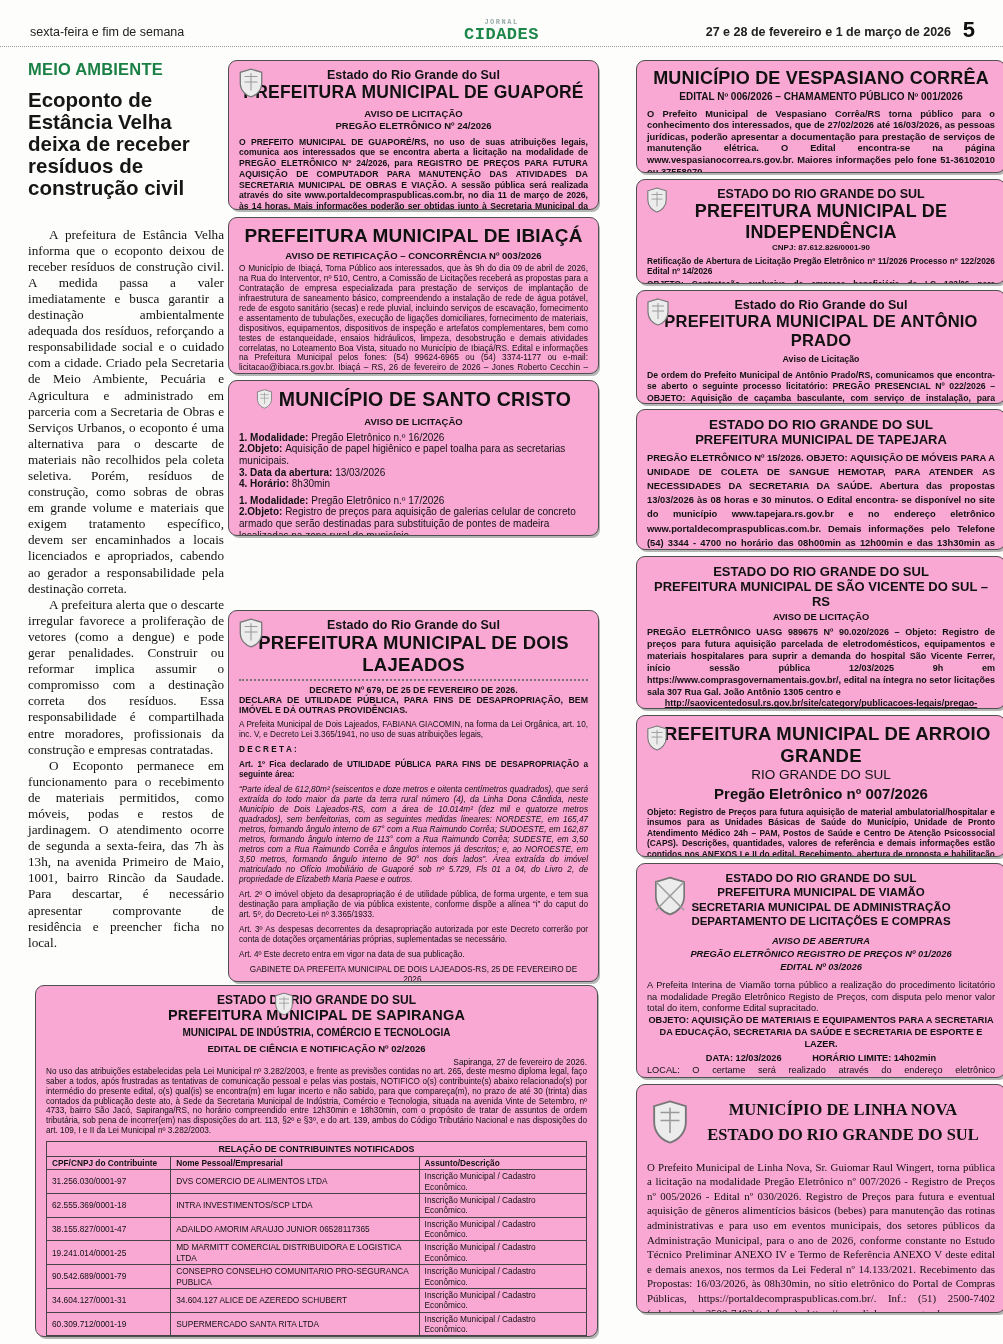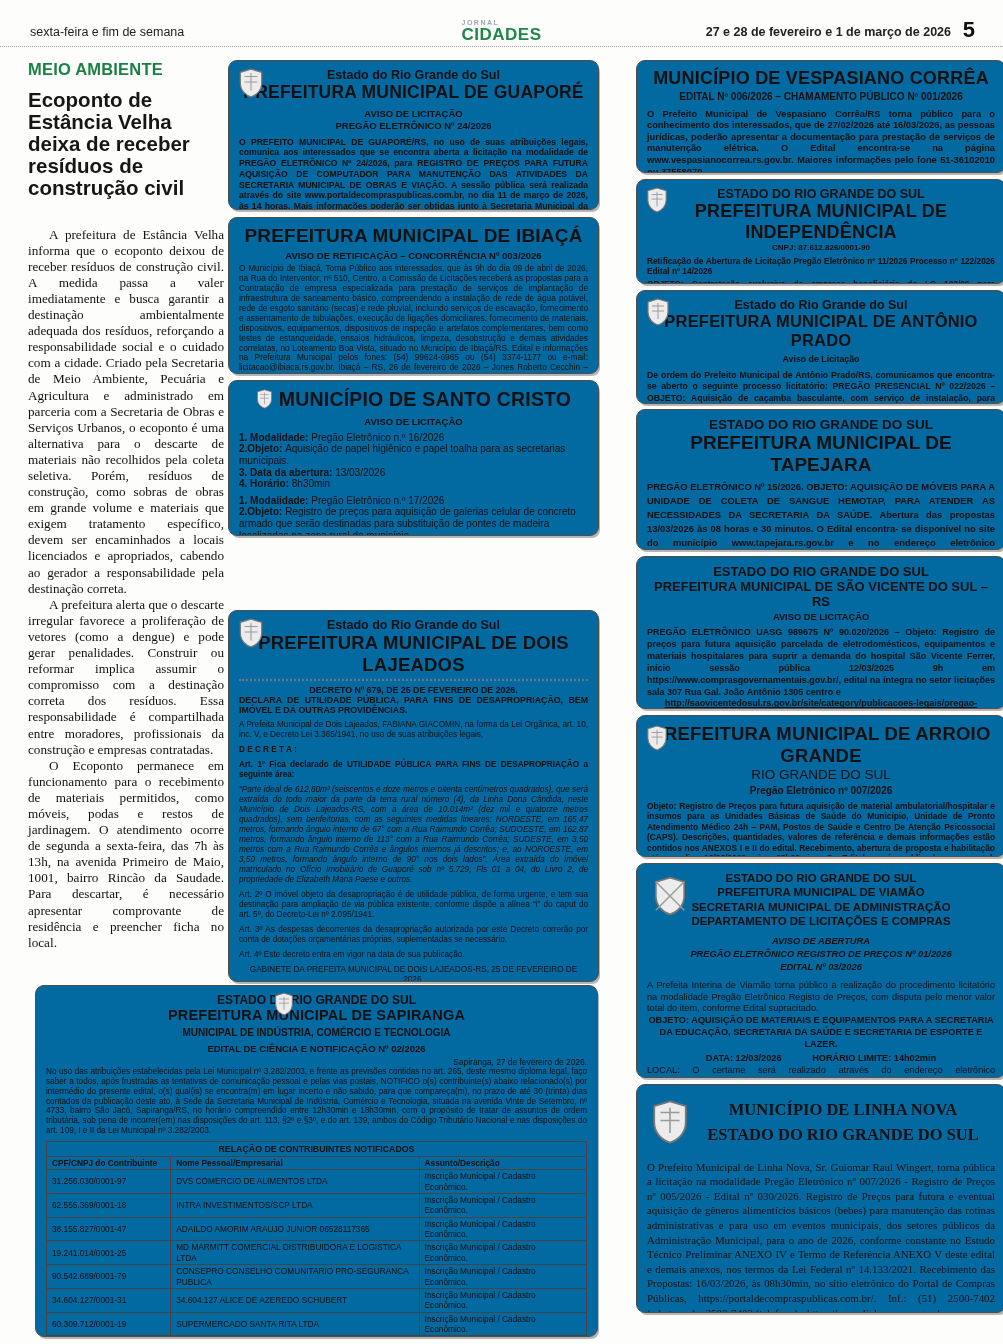--- a/index.html
+++ b/index.html
@@ -3,34 +3,34 @@
 <meta charset="utf-8">
 <style>
   html,body{margin:0;padding:0;}
   body{
     width:1003px;height:1344px;position:relative;background:#fdfdfb;color:#111;
     font-family:"Liberation Sans",sans-serif;overflow:hidden;
   }
   
   .page-header{position:absolute;left:0;top:0;width:100%;height:46px;border-bottom:1px dotted #9a9a9a;}
   .hdr-left{position:absolute;left:30px;bottom:7px;font-size:12.5px;color:#222;}
-  .brand{position:absolute;left:50%;transform:translateX(-50%);bottom:3px;line-height:1;}
+  .brand{position:absolute;left:50%;transform:translateX(-50%);bottom:3px;text-align:center;line-height:1;font-family:Liberation Mono, monospace;}
   .brand-top{font-size:7px;font-weight:bold;letter-spacing:1.5px;color:#9aa;}
   .brand-name{font-size:17px;font-weight:bold;color:#1d8649;letter-spacing:.5px;}
   .hdr-right{position:absolute;right:52px;bottom:7px;font-size:12.5px;font-weight:bold;color:#222;}
   .page-num{position:absolute;right:28px;bottom:3px;font-size:22px;font-weight:bold;}
   
   .article{position:absolute;left:28px;top:60px;width:196px;}
   .kicker{margin:0;font-size:16.5px;font-weight:bold;color:#1a8045;letter-spacing:.2px;}
   .headline{margin:10px 0 0 0;font-size:20.5px;font-weight:bold;line-height:1.07;color:#161616;}
   .article-body{margin-top:28px;font-family:"Liberation Serif",serif;font-size:13.2px;line-height:1.22;text-align:justify;}
   .article-body p{margin:0;text-indent:1.6em;}
   
   .box{
-    position:absolute;box-sizing:border-box;background:#0369a1;
+    position:absolute;box-sizing:border-box;background:#f9a8d4;
     border:1.5px solid #4f4f4f;border-radius:9px;
     box-shadow:2px 3px 0 -1px #b5b5b5;
     padding:7px 10px;overflow:hidden;
   }
   .mid{left:228px;width:371px;}
   .rgt{left:636px;width:370px;}
   #box-guapore{top:60px;height:150px}
   #box-ibiaca{top:217px;height:157px}
   #box-santocristo{top:380px;height:156px}
   #box-doislajeados{top:610px;height:372px}
@@ -83,30 +83,30 @@
   #box-vespasiano .title-lg{font-size:18px;}
   #box-vespasiano .sub{margin-top:2px;font-size:10px;}
   #box-vespasiano .body-s{font-size:9.3px;font-weight:bold;line-height:1.25;}
   #box-independencia .title-lg{font-size:18px;}
   .cnpj{font-size:8px;font-weight:bold;text-align:center;}
   #box-independencia .body-s{font-size:8.3px;font-weight:bold;line-height:1.22;margin-top:3px;}
   #box-antonioprado .title-lg{font-size:16.5px;}
   #box-antonioprado .sub{font-size:8.8px;margin-top:4px;}
   #box-antonioprado .body-s{font-size:8.7px;font-weight:bold;line-height:1.3;}
   #box-tapejara .state{font-size:13.5px;}
-  #box-tapejara .t2{font-size:19px;font-weight:bold;text-align:center;}
+  #box-tapejara .t2{font-size:13px;font-weight:bold;text-align:center;}
   #box-tapejara .body-s{font-size:9.4px;font-weight:bold;line-height:1.5;margin-top:4px;}
   #box-saovicente .state{font-size:13px;}
   #box-saovicente .t2{font-size:13px;font-weight:bold;text-align:center;}
   #box-saovicente .sub{font-size:9.3px;margin-top:3px;}
   #box-saovicente .body-s{font-size:9px;font-weight:bold;line-height:1.35;margin-top:2px;}
   .sv-url{font-size:9px;font-weight:bold;text-decoration:underline;}
   #box-arroiogrande .title-lg{font-size:18.5px;}
   .ag-state{font-size:13.5px;text-align:center;}
-  #box-arroiogrande .sub{font-size:10px;margin-top:3px;}
+  #box-arroiogrande .sub{font-size:15px;margin-top:3px;}
   #box-arroiogrande .body-s{font-size:8.4px;font-weight:bold;line-height:1.25;margin-top:3px;}
   #box-viamao .vh{font-size:11.5px;font-weight:bold;text-align:center;line-height:1.25;}
   #box-viamao .sub{font-size:9.3px;margin-top:6px;line-height:1.4;font-style:italic;}
   .vm-p{font-size:9.2px;line-height:1.3;margin-top:6px;text-align:justify;}
   .vm-obj{font-size:9.2px;font-weight:bold;text-align:center;line-height:1.3;}
   .vm-dt{font-size:9.2px;font-weight:bold;text-align:center;margin-top:2px;}
   .vm-dt span{margin:0 14px;}
   
   #box-linhanova{font-family:"Liberation Serif",serif;}
   .ln-title{font-size:16.5px;font-weight:bold;text-align:center;line-height:1.5;padding:6px 0 4px 44px;}
@@ -206,21 +206,21 @@
   </span>
   <div class="state">Estado do Rio Grande do Sul</div>
   <div class="title-lg">PREFEITURA MUNICIPAL DE DOIS LAJEADOS</div>
   <div class="dl-dots"></div>
   <div class="dl-t1">DECRETO Nº 679, DE 25 DE FEVEREIRO DE 2026.</div>
   <div class="dl-t2">DECLARA DE UTILIDADE PÚBLICA, PARA FINS DE DESAPROPRIAÇÃO, BEM IMÓVEL E DÁ OUTRAS PROVIDÊNCIAS.</div>
   <div class="dl-p">A Prefeita Municipal de Dois Lajeados, FABIANA GIACOMIN, na forma da Lei Orgânica, art. 10, inc. V, e Decreto Lei 3.365/1941, no uso de suas atribuições legais,</div>
   <div class="dl-p b">D E C R E T A :</div>
   <div class="dl-p b">Art. 1º Fica declarado de UTILIDADE PÚBLICA PARA FINS DE DESAPROPRIAÇÃO a seguinte área:</div>
   <div class="dl-p dl-it">“Parte ideal de 612,80m² (seiscentos e doze metros e oitenta centímetros quadrados), que será extraída do todo maior da parte da terra rural número (4), da Linha Dona Cândida, neste Município de Dois Lajeados-RS, com a área de 10.014m² (dez mil e quatorze metros quadrados), sem benfeitorias, com as seguintes medidas lineares: NORDESTE, em 165,47 metros, formando ângulo interno de 67° com a Rua Raimundo Corrêa; SUDOESTE, em 162,87 metros, formando ângulo interno de 113° com a Rua Raimundo Corrêa; SUDESTE, em 3,50 metros com a Rua Raimundo Corrêa e ângulos internos já descritos; e, ao NOROESTE, em 3,50 metros, formando ângulo interno de 90° nos dois lados”. Área extraída do imóvel matriculado no Ofício Imobiliário de Guaporé sob nº 5.729, Fls 01 a 04, do Livro 2, de propriedade de Elizabeth Maria Paese e outros.</div>
-  <div class="dl-p">Art. 2º O imóvel objeto da desapropriação é de utilidade pública, de forma urgente, e tem sua destinação para ampliação de via pública existente, conforme dispõe a alínea “i” do caput do art. 5º, do Decreto-Lei nº 2.095/1941.</div>
+  <div class="dl-p">Art. 2º O imóvel objeto da desapropriação é de utilidade pública, de forma urgente, e tem sua destinação para ampliação de via pública existente, conforme dispõe a alínea “i” do caput do art. 5º, do Decreto-Lei nº 3.365/1933.</div>
   <div class="dl-p">Art. 3º As despesas decorrentes da desapropriação autorizada por este Decreto correrão por conta de dotações orçamentárias próprias, suplementadas se necessário.</div>
   <div class="dl-p">Art. 4º Este decreto entra em vigor na data de sua publicação.</div>
   <div class="dl-p" style="text-align:center">GABINETE DA PREFEITA MUNICIPAL DE DOIS LAJEADOS-RS, 25 DE FEVEREIRO DE 2026.</div>
 
 </section>
 
 <section id="box-sapiranga" class="box">
   <span class="crest" style="left:238px;top:6px;width:20px;height:24px;">
     <svg viewBox="0 0 24 28">
         <path d="M12 1 L22 4 V14 C22 21 17 25.5 12 27 C7 25.5 2 21 2 14 V4 Z" fill="#ececec" stroke="#777" stroke-width="1.2"></path>

